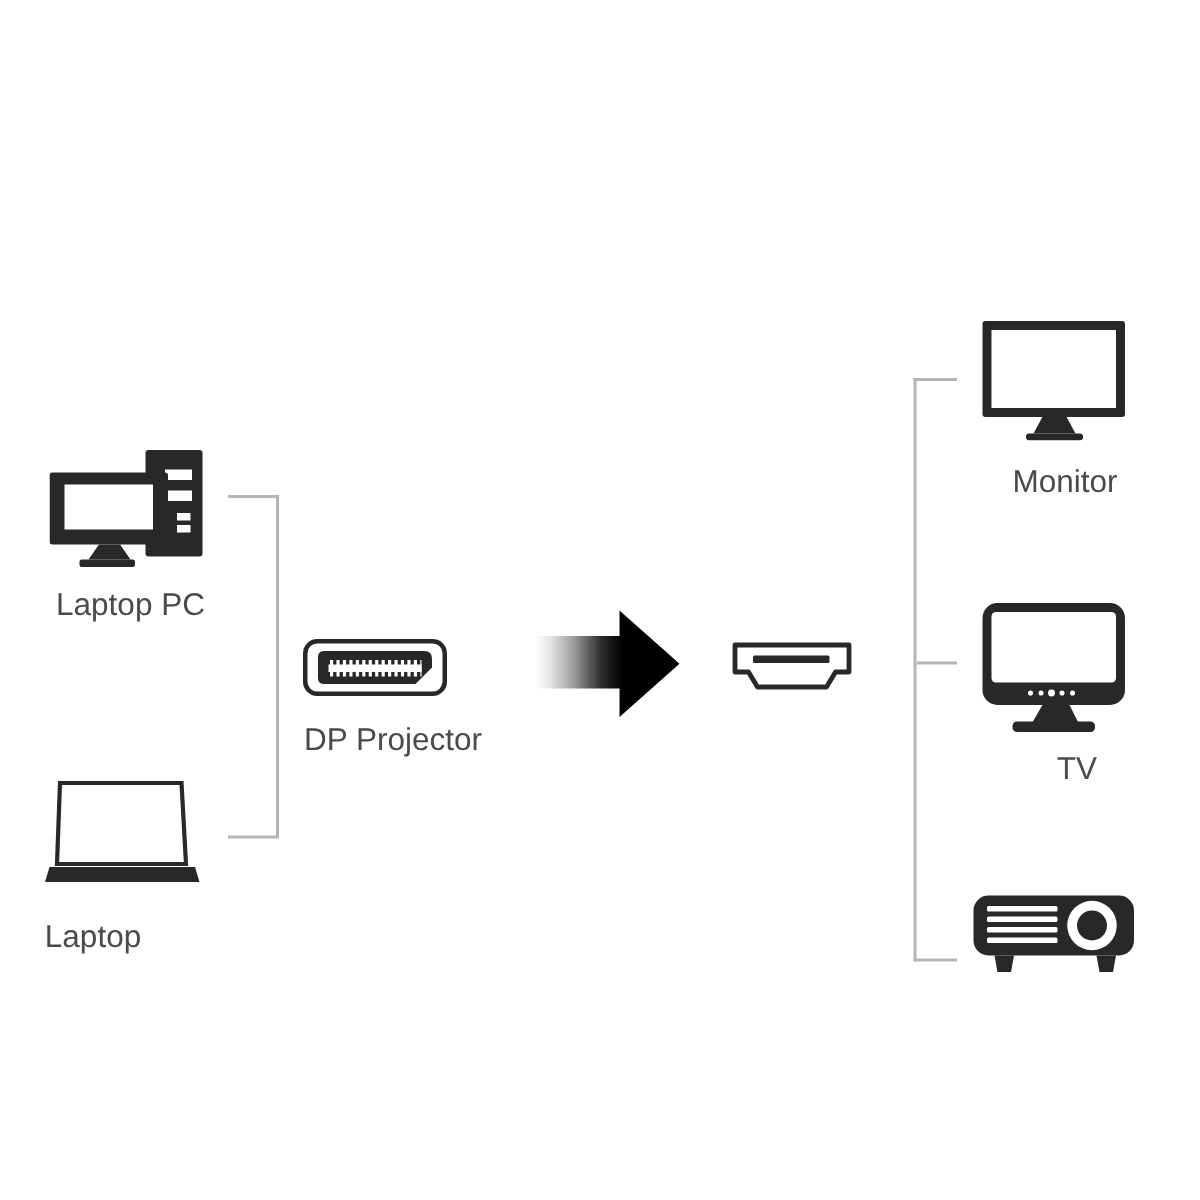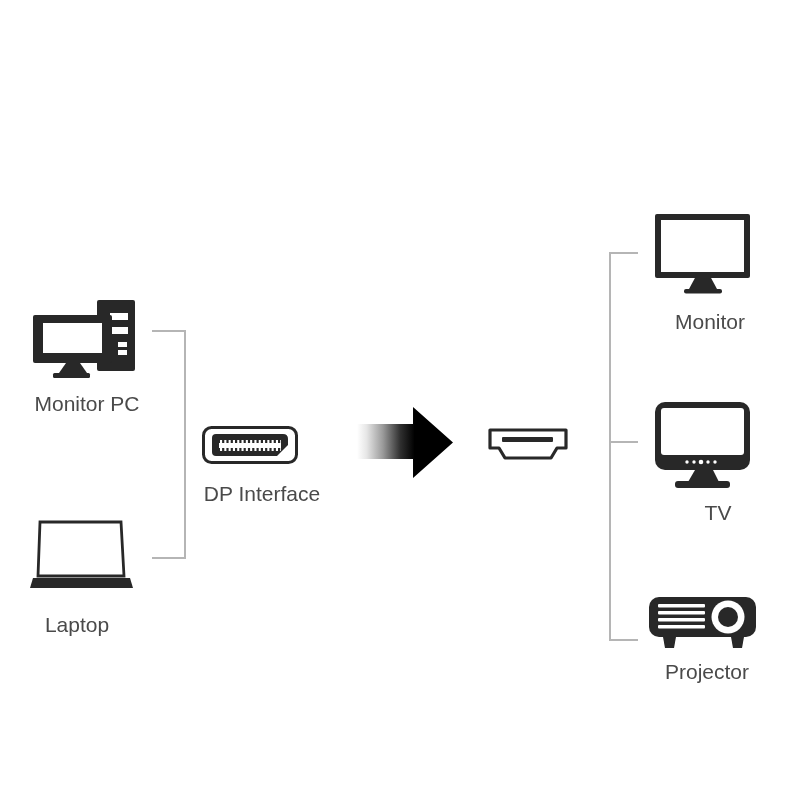--- a/index.html
+++ b/index.html
@@ -37,41 +37,41 @@
     <rect class="ink" x="64" y="3" width="38" height="71" rx="2"></rect>
     <rect class="paper" x="77" y="16" width="18" height="7"></rect>
     <rect class="paper" x="77" y="30" width="18" height="7"></rect>
     <rect class="paper" x="85" y="45" width="9" height="5"></rect>
     <rect class="paper" x="85" y="53" width="9" height="5"></rect>
     <rect class="ink" x="0" y="18" width="79" height="48" rx="2"></rect>
     <rect class="paper" x="10" y="26" width="59" height="30"></rect>
     <polygon class="ink" points="33,66 47,66 54,76 26,76"></polygon>
     <rect class="ink" x="20" y="76" width="37" height="5" rx="1.5"></rect>
   </svg>
-  <div class="label" style="left:87px;top:392px">Monitor PC</div>
+  <div class="label" style="left:87px;top:392px">Laptop PC</div>
 
   <svg class="abs" style="left:29px;top:519px" width="105" height="71" viewBox="0 0 105 71">
     <polygon class="paper stroke-ink" stroke-width="2.8" points="11,3 92,3 95,57 9,57"></polygon>
     <polygon class="ink" points="4,59 101,59 104,69 1,69"></polygon>
   </svg>
-  <div class="label" style="left:77px;top:613px">Laptop</div>
+  <div class="label" style="left:62px;top:613px">Laptop</div>
 
   <div>
     <div class="line" style="left:152px;top:330px;width:32px;height:2px"></div>
     <div class="line" style="left:184px;top:330px;width:2px;height:229px"></div>
     <div class="line" style="left:152px;top:557px;width:32px;height:2px"></div>
   </div>
 
   <svg class="abs" style="left:202px;top:426px" width="96" height="38" viewBox="0 0 96 38">
     <rect class="paper stroke-ink" x="1.5" y="1.5" width="93" height="35" rx="8" stroke-width="3"></rect>
     <path class="ink" d="M14,8 H81 Q86,8 86,13 V19 L75,30 H14 Q10,30 10,26 V12 Q10,8 14,8 Z"></path>
     <line x1="18" y1="19.5" x2="79" y2="19.5" stroke="#ffffff" stroke-width="11" stroke-dasharray="2.1 2.2"></line>
     <rect class="paper" x="17" y="17" width="62" height="5"></rect>
   </svg>
-  <div class="label" style="left:262px;top:482px">DP Interface</div>
+  <div class="label" style="left:262px;top:482px">DP Projector</div>
 
   <svg class="abs" style="left:357px;top:406px" width="97" height="73" viewBox="0 0 97 73">
     <defs>
       <linearGradient id="arrowGrad" x1="0" y1="0" x2="1" y2="0">
         <stop offset="0" style="stop-color:var(--arrow-start-color,#ffffff)"></stop>
         <stop offset="0.10" style="stop-color:#e6e6e6"></stop>
         <stop offset="0.27" style="stop-color:#9a9a9a"></stop>
         <stop offset="0.45" style="stop-color:#303030"></stop>
         <stop offset="0.60" style="stop-color:var(--arrow-end-color,#000000)"></stop>
         <stop offset="1" style="stop-color:var(--arrow-end-color,#000000)"></stop>
@@ -117,15 +117,14 @@
     <rect class="ink" x="1" y="2" width="107" height="40" rx="10"></rect>
     <rect class="paper" x="10" y="9" width="47" height="3.6" rx="1"></rect>
     <rect class="paper" x="10" y="16" width="47" height="3.6" rx="1"></rect>
     <rect class="paper" x="10" y="23" width="47" height="3.6" rx="1"></rect>
     <rect class="paper" x="10" y="30" width="47" height="3.6" rx="1"></rect>
     <circle class="paper" cx="80" cy="22" r="16.5"></circle>
     <circle class="ink" cx="80" cy="22" r="10"></circle>
     <polygon class="ink" points="15,42 28,42 26,53 17,53"></polygon>
     <polygon class="ink" points="83,42 96,42 94,53 85,53"></polygon>
   </svg>
-  <div class="label" style="left:707px;top:660px">Projector</div>
 
 </div>
 
 </body></html>

